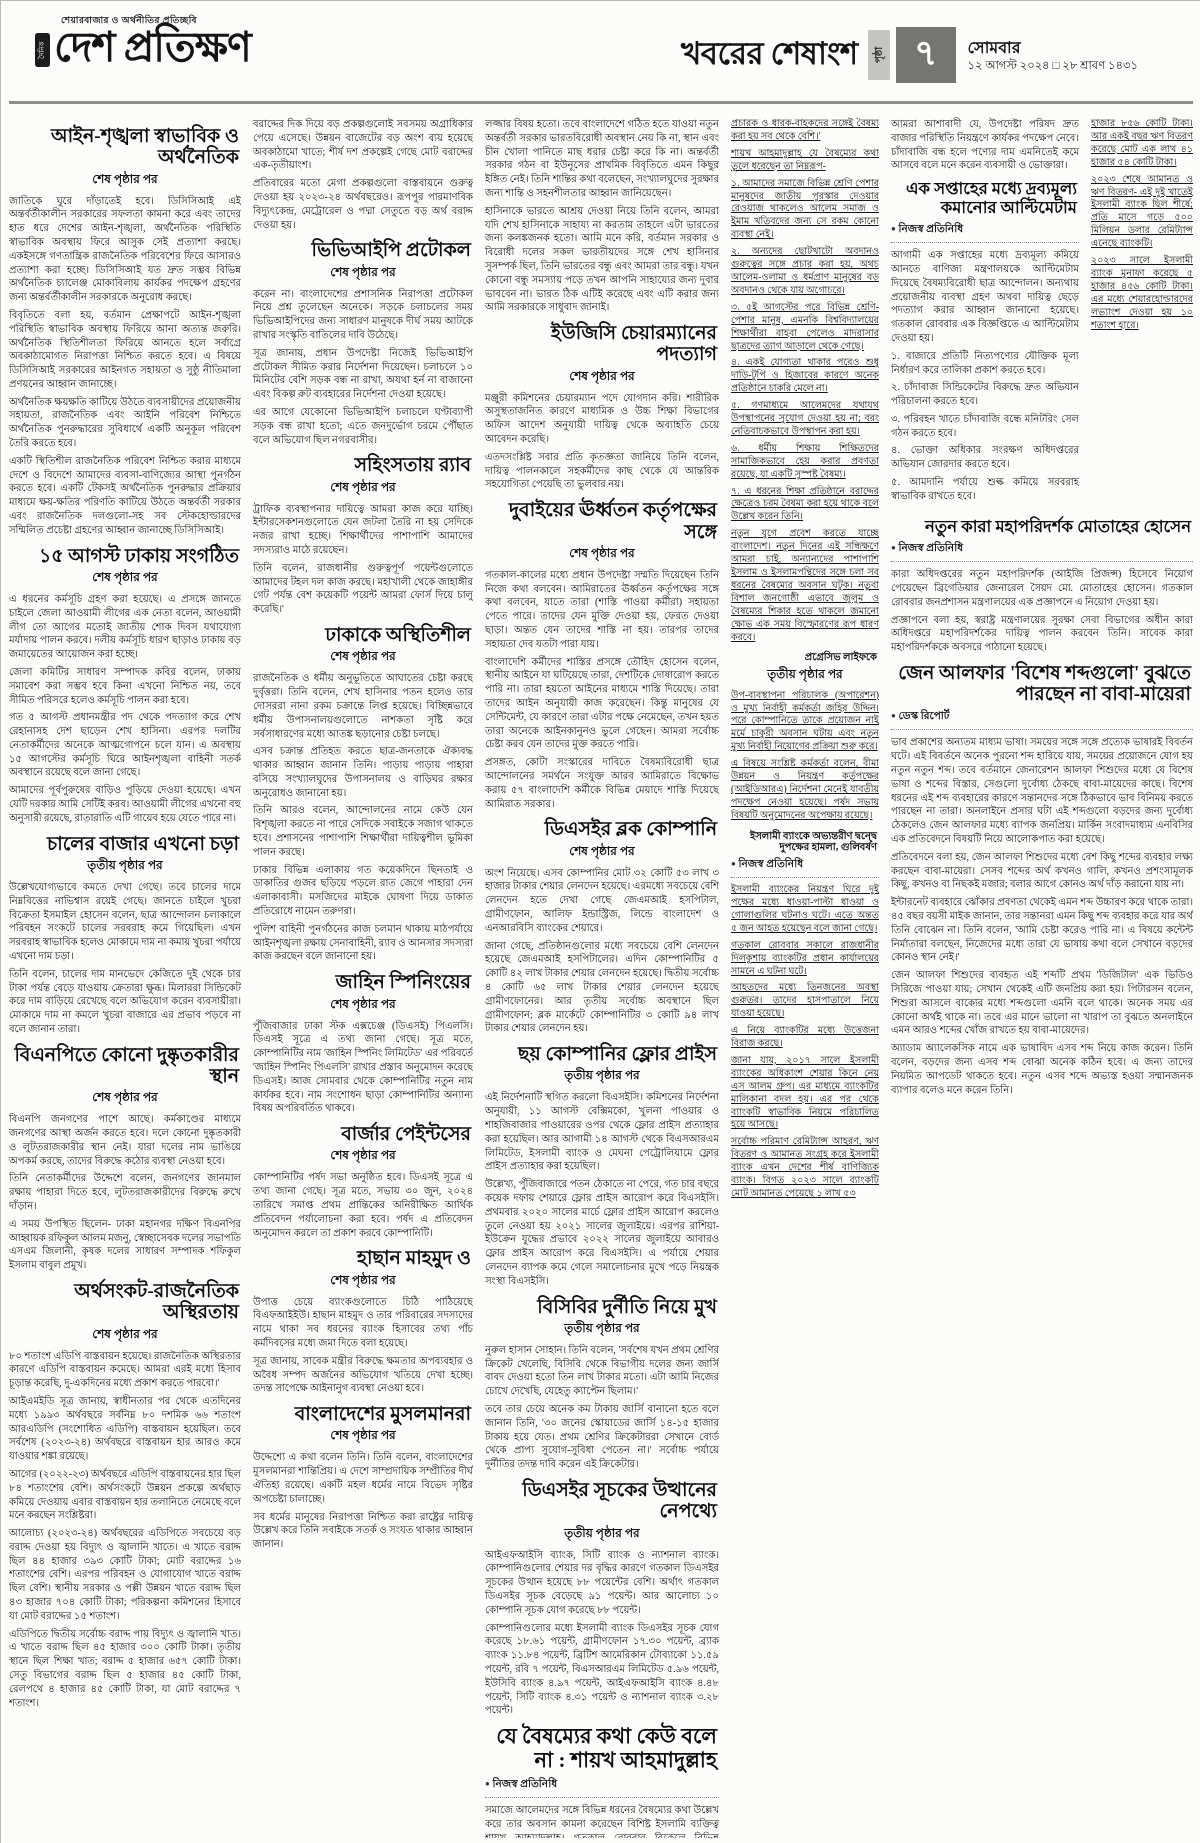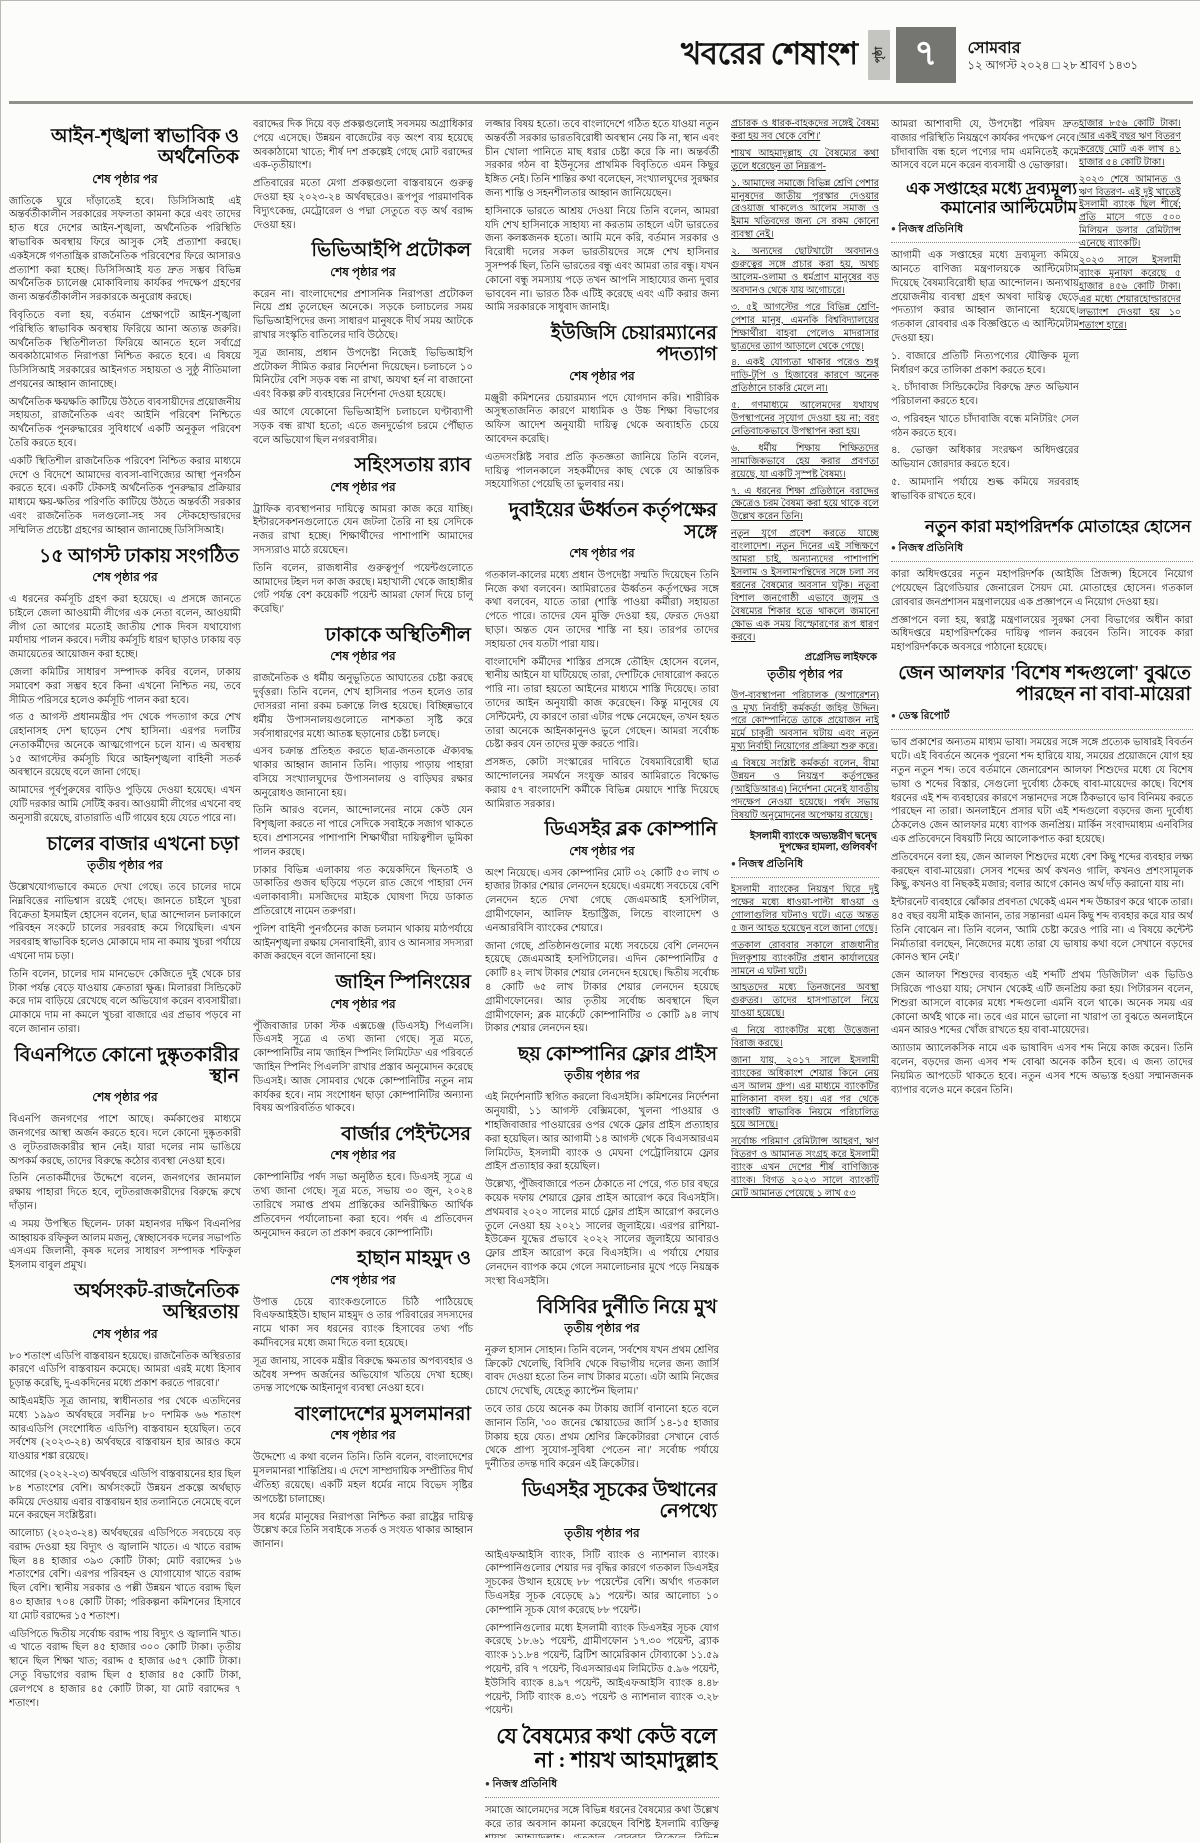--- a/index.html
+++ b/index.html
@@ -24,21 +24,21 @@
   .h-datewrap{margin-left:12px;line-height:1.25;}
   .h-day{font-size:16px;font-weight:bold;}
   .h-date{font-size:11.5px;color:#222;}
   
   .col{position:absolute;top:116px;height:1721px;overflow:hidden;}
   #col-1{left:8px;width:232px;}
   #col-2{left:252px;width:220px;}
   #col-3{left:484px;width:234px;}
   #col-4{left:730px;width:148px;}
   #right-region{left:890px;width:302px;}
-  .rr-row{display:flex;}
+  .rr-row{display:flex;gap:12px;}
   .rr-left{width:188px;overflow:hidden;}
   .rr-right{width:102px;overflow:hidden;}
   
   .article{margin-bottom:7px;}
   .headline{text-align:right;font-weight:bold;line-height:1.12;margin:8px 2px 2px;color:#0d0d0d;}
   .h-xl{font-size:21px;}
   .h-lg{font-size:19px;}
   .h-md{font-size:16.5px;}
   .kicker{text-align:center;font-size:12px;font-weight:bold;margin:1px 0 4px;color:#111;}
   .byline{font-size:10.5px;font-weight:bold;padding:2px 0 4px;border-bottom:1px dotted #888;margin:2px 0 5px;}
@@ -46,20 +46,27 @@
   p.body{font-size:10px;line-height:1.38;text-align:justify;margin:0 0 4px;}
   #col-4 p.body,.rr-right p.body{font-size:9.5px;line-height:1.36;text-decoration:underline;}
   #col-4 .headline{font-size:10px;}
 </style>
 </head>
 <body>
 
 <div class="page">
 
   <div class="pageheader">
+    <div class="masthead">
+      <div class="m-tagline">শেয়ারবাজার ও অর্থনীতির প্রতিচ্ছবি</div>
+      <div class="m-titlerow">
+        <div class="m-emblem">দৈনিক</div>
+        <div class="m-title">দেশ প্রতিক্ষণ</div>
+      </div>
+    </div>
     <div class="hright">
       <div class="h-section">খবরের শেষাংশ</div>
       <div class="h-pagetab">পৃষ্ঠা</div>
       <div class="h-pagenum">৭</div>
       <div class="h-datewrap">
         <div class="h-day">সোমবার</div>
         <div class="h-date">১২ আগস্ট ২০২৪ □ ২৮ শ্রাবণ ১৪৩১</div>
       </div>
     </div>
     <div class="rule-top"></div>

